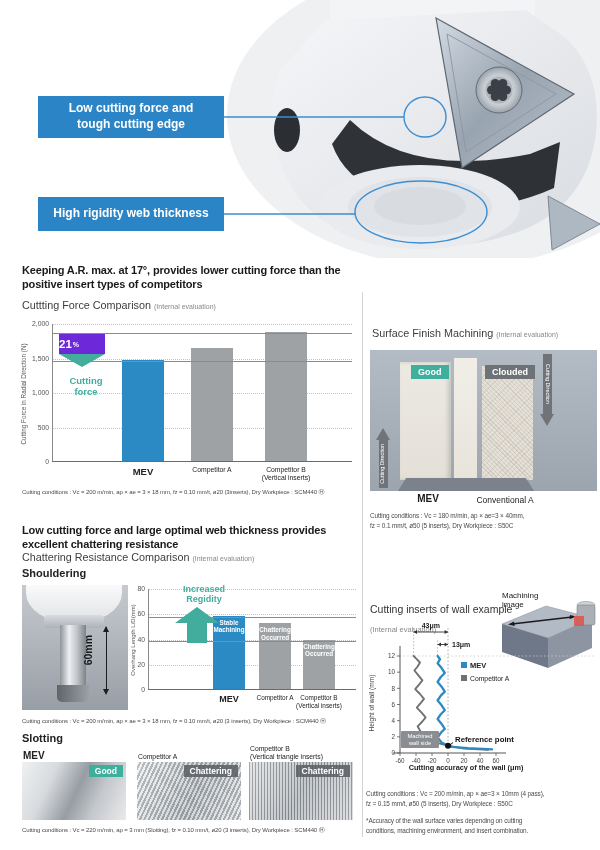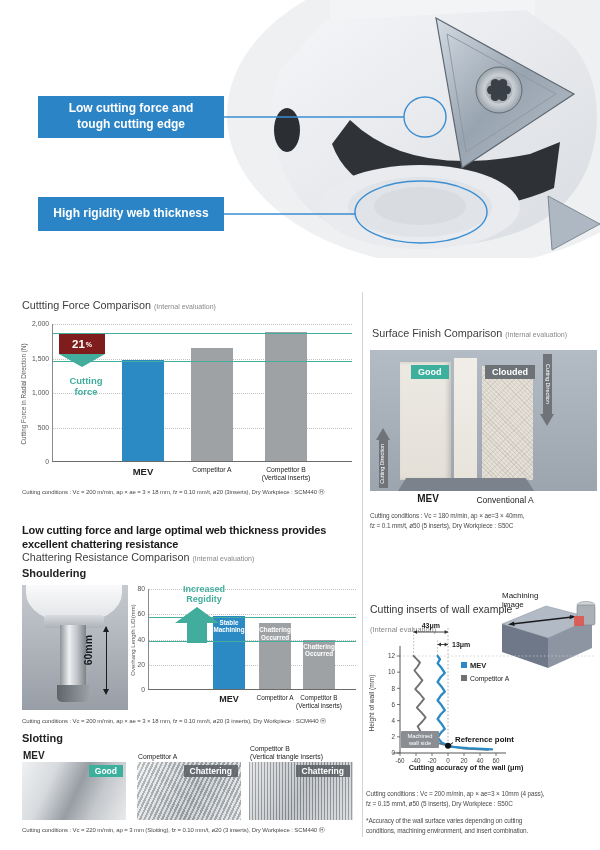--- a/index.html
+++ b/index.html
@@ -51,22 +51,22 @@
   .cat{position:absolute;width:90px;text-align:center;white-space:pre-line;color:#222;line-height:1.25}
   .cat0{font-weight:bold;font-size:9.5px}
   .cat1,.cat2{font-size:6.8px}
   #overhang-chart .cat0{font-size:9px}
   #overhang-chart .cat1,#overhang-chart .cat2{font-size:6.4px}
   .ylabel{position:absolute;left:-2px;top:142px;width:140px;transform-origin:0 0;transform:rotate(-90deg);
           font-size:6.3px;color:#555;text-align:center}
   #overhang-chart .ylabel{left:2px;top:108px;width:102px;font-size:6px}
 
   .arrow21{position:absolute;left:6px;top:10px;width:46px;z-index:4}
-  .a21-box{width:46px;height:20px;background:#7f1d1d;color:#fff;font-weight:bold;font-size:11.5px;
-           display:flex;align-items:center;justify-content:center}
+  .a21-box{width:46px;height:20px;background:#6d28d9;color:#fff;font-weight:bold;font-size:11.5px;
+           display:flex;align-items:center;justify-content:flex-start}
   .a21-box .pct{font-size:7px;margin-left:1px}
   .a21-tri{width:0;height:0;border-left:23px solid transparent;border-right:23px solid transparent;
            border-top:13px solid #42ad9c}
   .cut-force-label{position:absolute;left:2px;top:52px;width:62px;text-align:center;color:#42ad9c;
                    font-weight:bold;font-size:9.5px;line-height:1.15;z-index:4}
   .rigidity{position:absolute;left:14px;top:-4px;width:82px;text-align:center;color:#42ad9c;
             font-weight:bold;font-size:9px;line-height:1.1;z-index:4}
   .up-arrow{position:absolute;left:26px;top:18px;width:44px;z-index:4}
   .ua-tri{width:0;height:0;border-left:22px solid transparent;border-right:22px solid transparent;
           border-bottom:16px solid #42ad9c;margin:0 auto}
@@ -193,20 +193,21 @@
   </svg>
 
   <div class="callout" id="co2">
     <span class="pre">High rigidity web thickness</span>
   </div>
   <div class="callout" id="co1">
     <span class="pre">Low cutting force and
 tough cutting edge</span>
   </div>
 
+  <div class="headline" id="h1">Keeping A.R. max. at 17°, provides lower cutting force than the positive insert types of competitors</div>
   <div class="title-row" id="t1">
     <span>Cuttting Force Comparison</span><span class="note">(Internal evaluation)</span>
   </div>
   <div id="force-chart">
     <div class="ylabel">Cutting Force in Radial Direction (N)</div>
     <div class="plot" id="force-plot">
       <div class="arrow21">
         <div class="a21-box">
             <span>21</span>
             <span class="pct">%</span>
@@ -312,21 +313,21 @@
 (Vertical triangle inserts)</div>
     <div class="slot-photo sp2">
       <span class="slot-badge sb-chat">Chattering</span>
     </div>
   </div>
   <div class="cond" id="cond3">Cutting conditions : Vc = 220 m/min, ap = 3 mm (Slotting), fz = 0.10 mm/t, ø20 (3 inserts), Dry  Workpiece : SCM440 Ⓗ</div>
 
   <div class="vdivider"></div>
 
   <div class="title-row" id="t3">
-    <span>Surface Finish Comparison</span><span class="note">(Internal evaluation)</span>
+    <span>Surface Finish Machining</span><span class="note">(Internal evaluation)</span>
   </div>
   <div id="surface-photo">
     <div class="abs blockL"></div>
     <div class="abs blockM"></div>
     <div class="abs blockR"></div>
     <div class="abs blockBase"></div>
     <span class="badge" id="badge-good">Good</span>
     <span class="badge" id="badge-clouded">Clouded</span>
     <div class="dir-arrow" id="arrow-left">
       <div class="da-head-up"></div>

